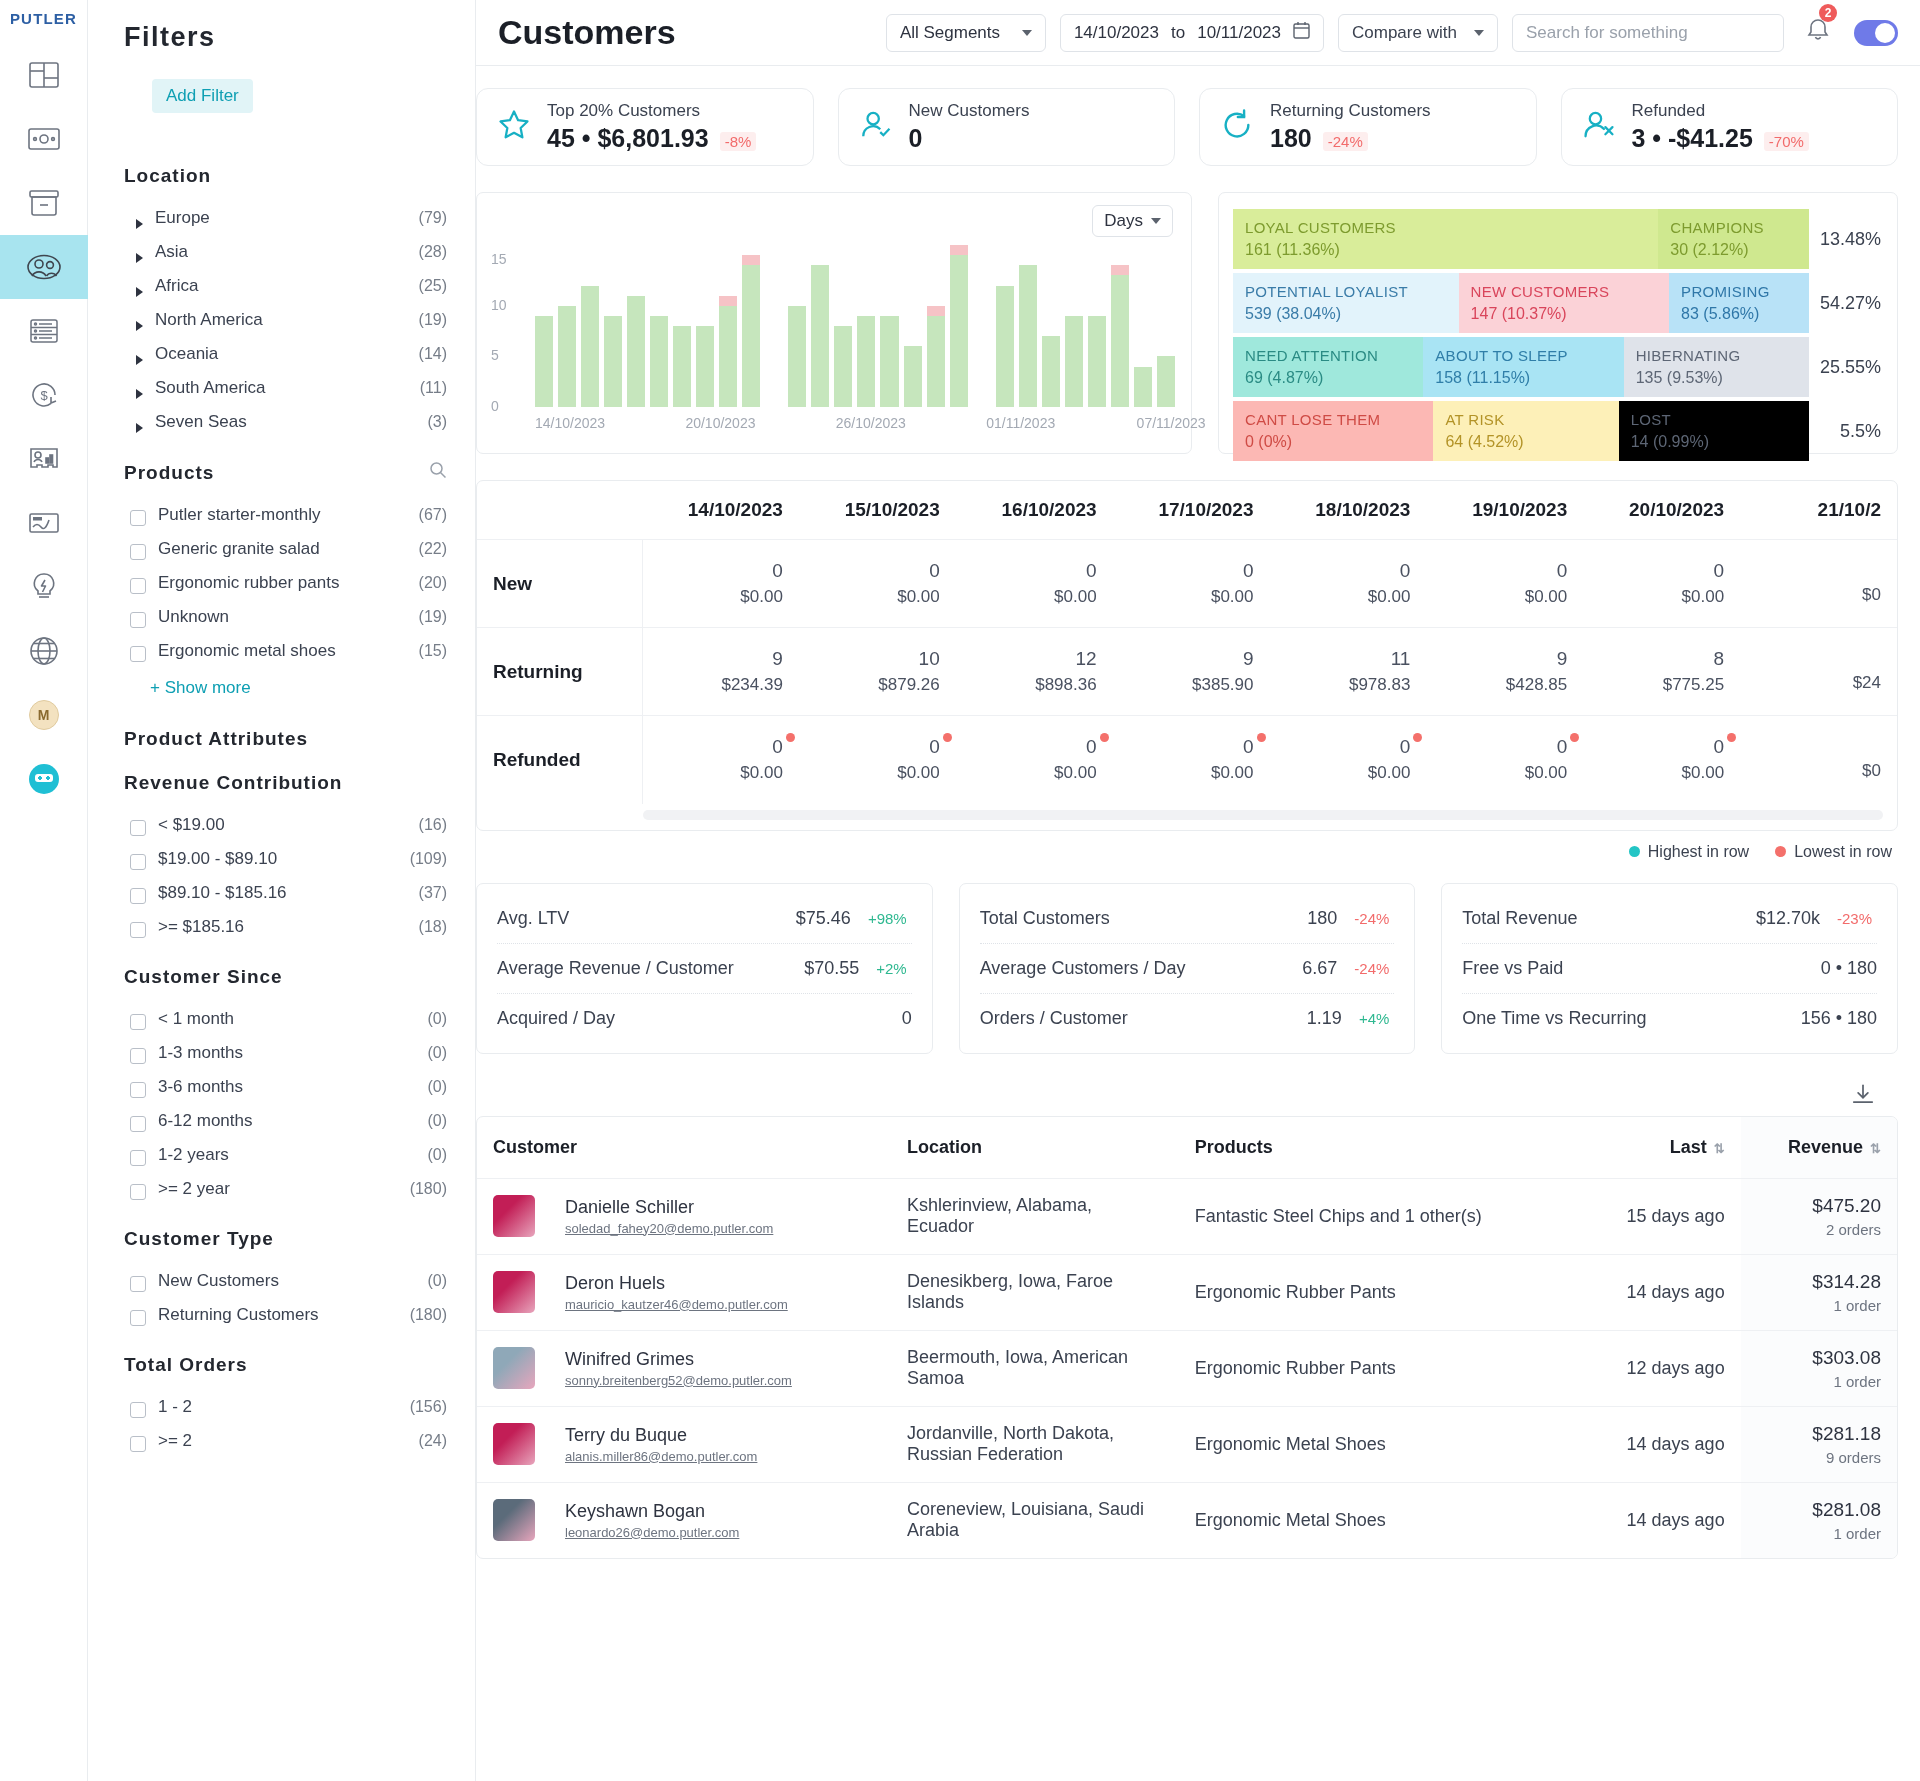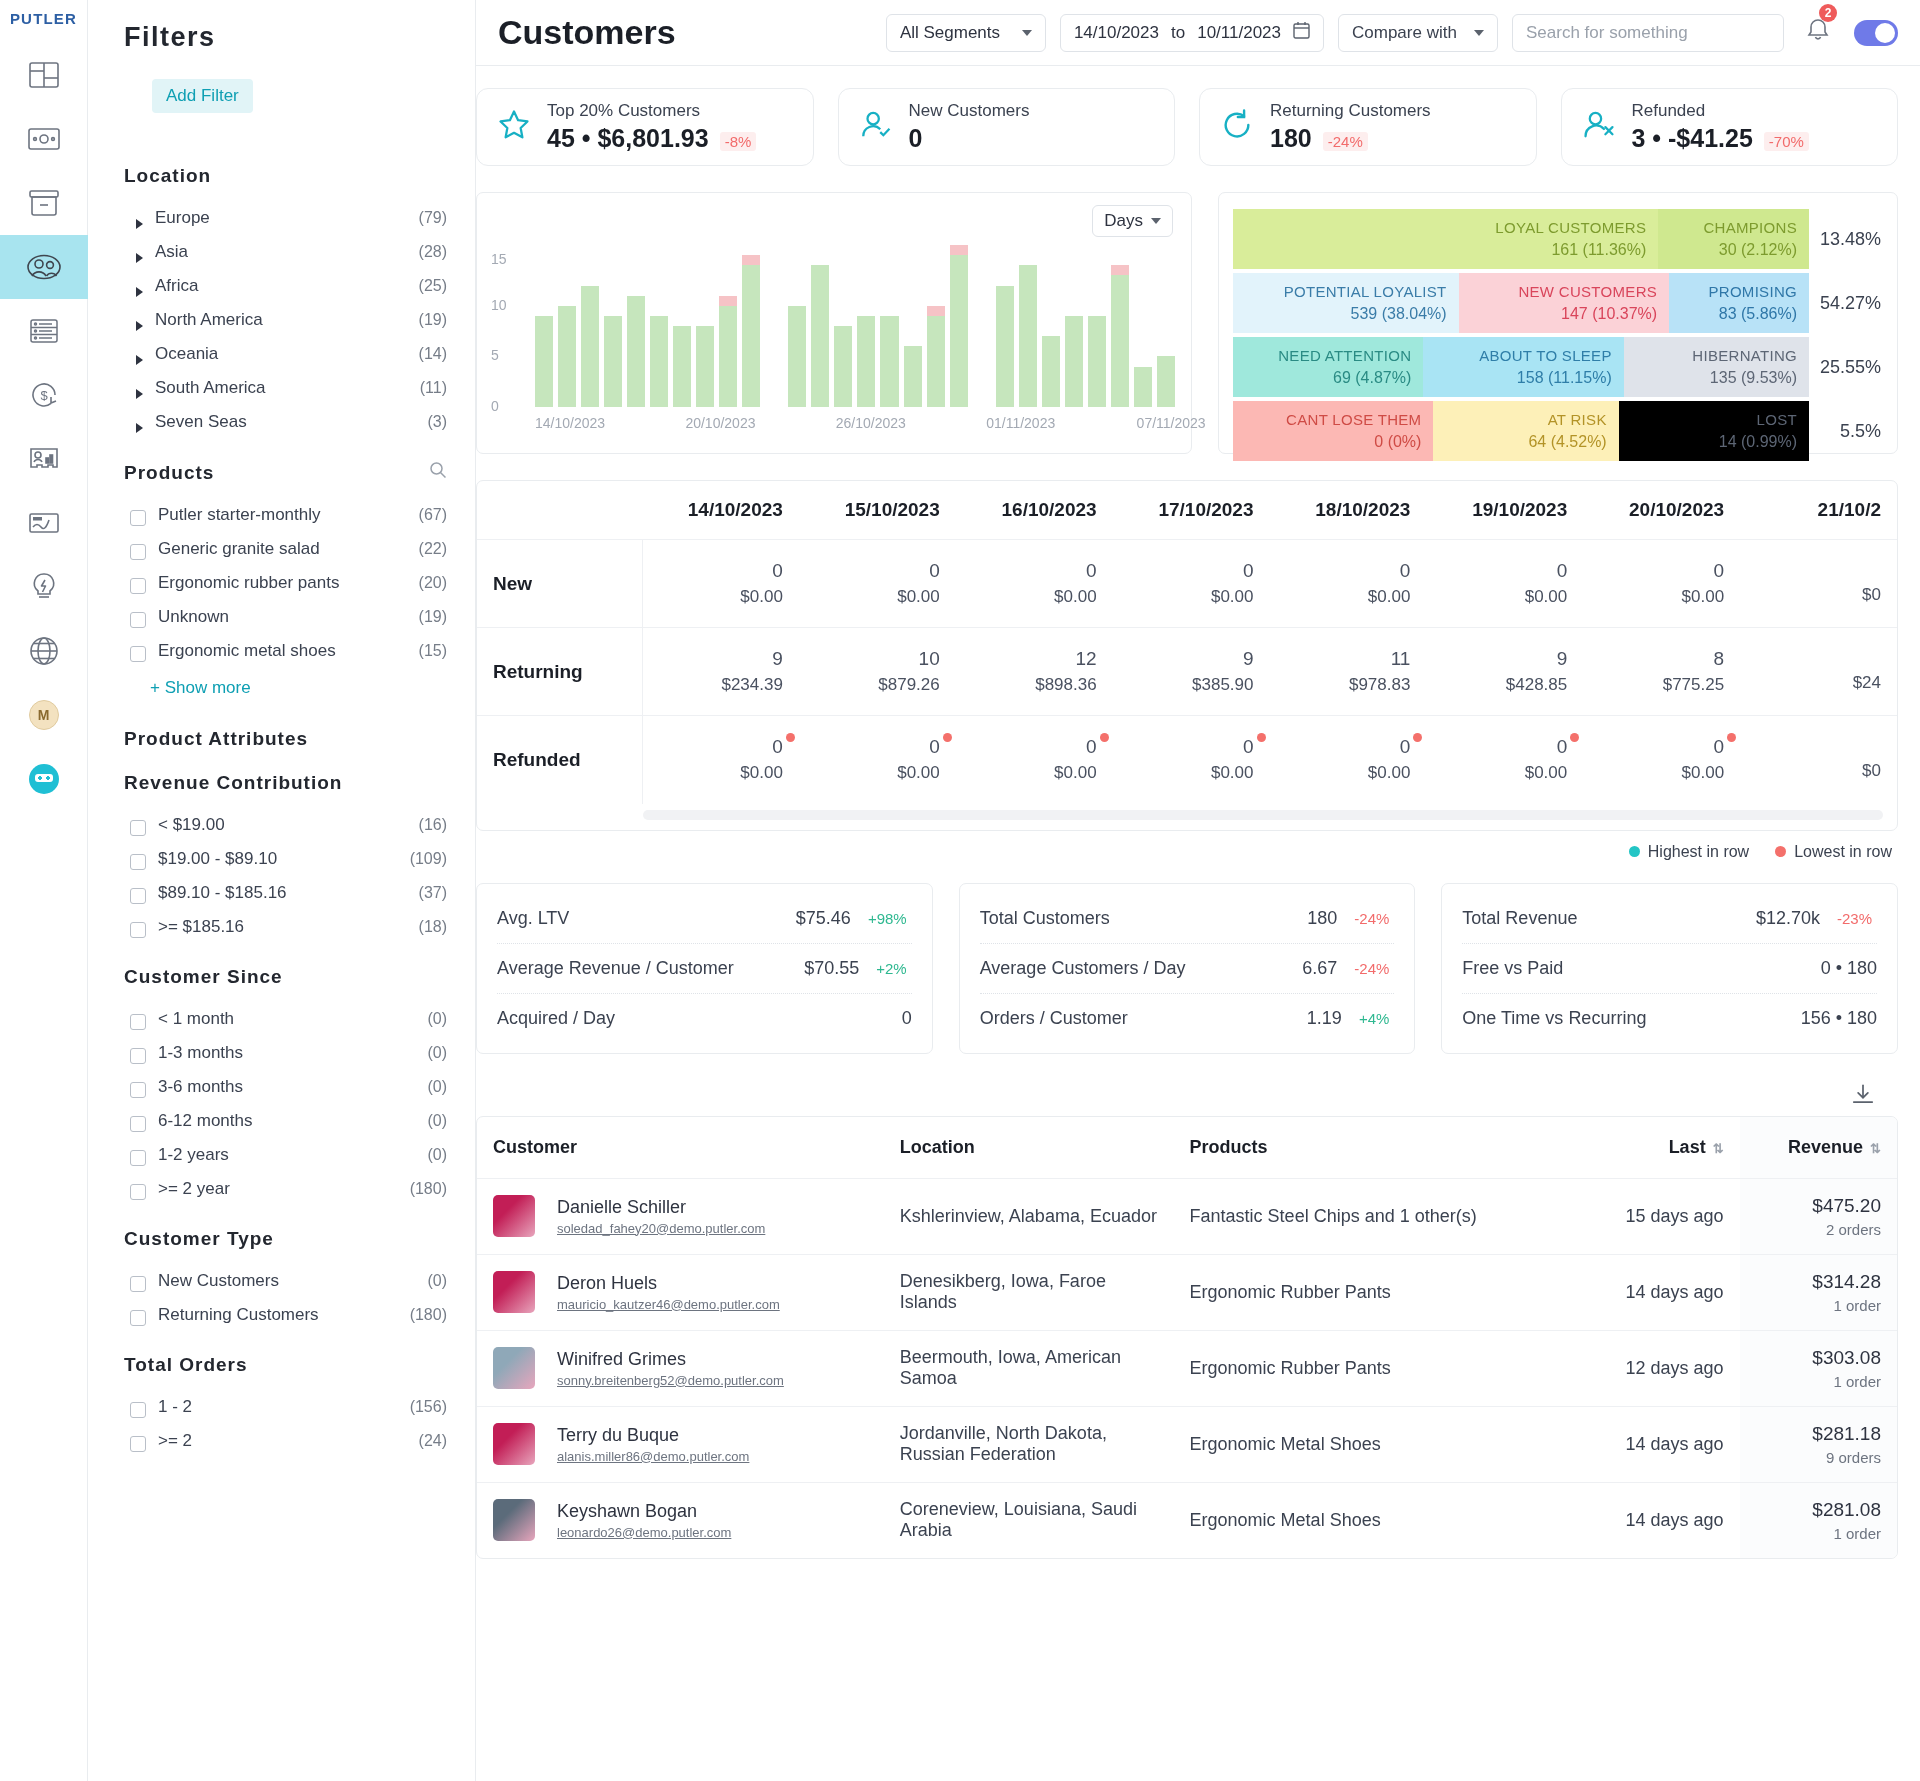--- a/index.html
+++ b/index.html
@@ -174,21 +174,21 @@
     display: flex; font-size: 14px; color: #a3a9b3;
   }
   .xaxis span { position: absolute; }
 
   .rfmcard {
     flex: 1; border: 1px solid #e9ecef; border-radius: 7px;
     padding: 16px 14px; display: flex; flex-direction: column; gap: 4px;
     height: 262px;
   }
   .rfmrow { display: flex; align-items: stretch; gap: 0; flex: 1; }
-  .cell { padding: 10px 12px; min-width: 0; overflow: hidden; text-align: right; }
+  .cell { padding: 10px 12px; min-width: 0; overflow: hidden; }
   .cell .t { font-size: 15px; letter-spacing: .3px; white-space: nowrap; }
   .cell .v { font-size: 16px; margin-top: 5px; white-space: nowrap; }
   .rowpct {
     width: 74px; flex: 0 0 74px; text-align: right;
     font-size: 18px; color: #3b4250;
     display: flex; align-items: center; justify-content: flex-end;
     padding-right: 2px;
   }
 
   
@@ -236,21 +236,21 @@
   .dlwrap { display: flex; justify-content: flex-end; padding-right: 22px; margin-bottom: 8px; color: #5b626d; }
   .custcard { border: 1px solid #e9ecef; border-radius: 7px; overflow: hidden; }
   table.cust { width: 100%; border-collapse: collapse; }
   table.cust th {
     font-size: 18px; font-weight: 700; color: #1b1f27;
     padding: 20px 16px; text-align: left; white-space: nowrap;
   }
   table.cust th.r { text-align: right; }
   table.cust td { padding: 16px 16px; border-top: 1px solid #eef0f3; vertical-align: middle; font-size: 18px; color: #3b4250; }
   table.cust td.r { text-align: right; }
-  .cwrap { display: flex; align-items: center; gap: 22px; }
+  .cwrap { display: flex; align-items: center; gap: 30px; }
   .av { width: 42px; height: 42px; border-radius: 5px; flex: 0 0 42px; }
   .cname { font-size: 18px; color: #2e3340; }
   .cmail { font-size: 13px; color: #6d7480; margin-top: 3px; word-break: break-all; max-width: 270px; text-decoration: underline; }
   .rev { font-size: 19px; color: #2e3340; }
   .ord { font-size: 15px; color: #6d7480; margin-top: 4px; }
   .sorticon { display: inline-block; margin-left: 7px; color: #9aa1ab; font-size: 13px; line-height: 1; }
   .revcol { background: #fbfcfd; }
 </style>
 </head>
 <body>

